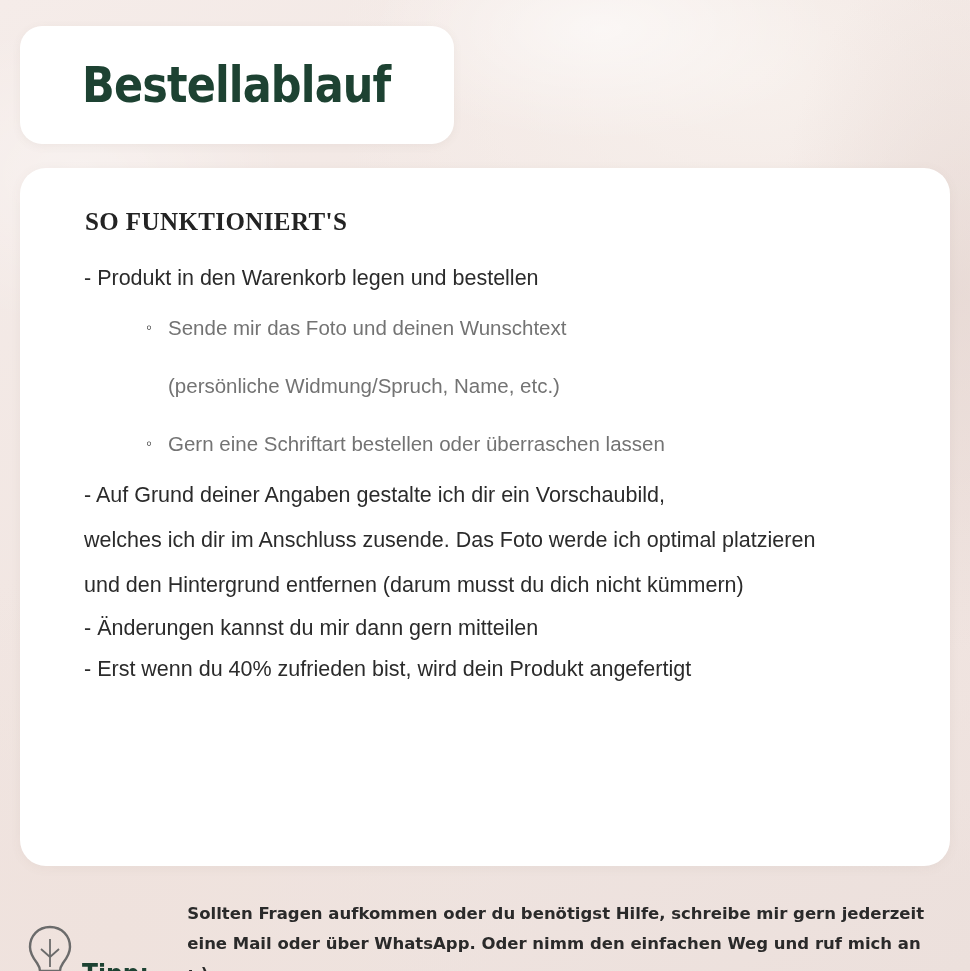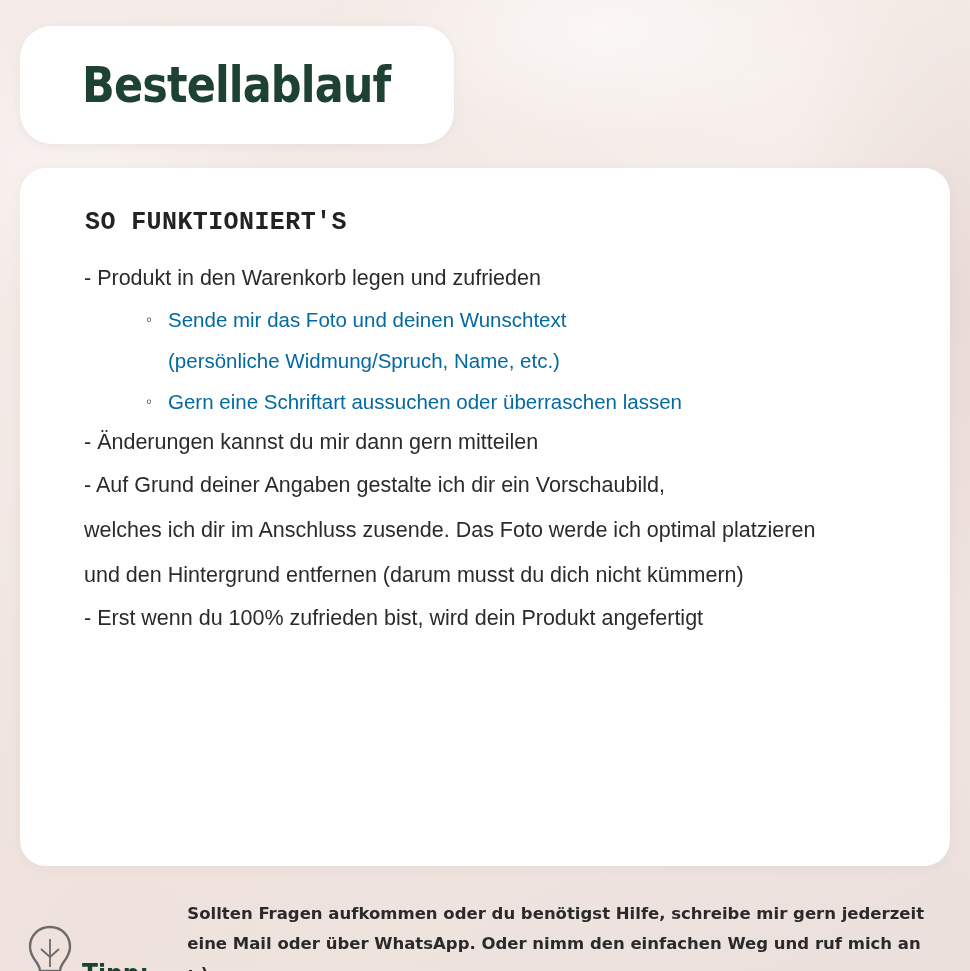--- a/index.html
+++ b/index.html
@@ -35,21 +35,21 @@
   }
 
   
   .title-card {
     position: absolute;
     left: 20px;
     top: 26px;
     width: 434px;
     height: 118px;
     background: #ffffff;
-    border-radius: 32px;
+    border-radius: 22px;
     display: flex;
     align-items: center;
     box-shadow: 0 2px 10px rgba(120,95,90,0.07);
   }
   .title-text {
     margin-left: 62px;
     font-family: "DejaVu Sans", sans-serif;
     font-weight: bold;
     font-size: 50px;
     letter-spacing: -1px;
@@ -66,21 +66,21 @@
     width: 930px;
     height: 698px;
     background: #ffffff;
     border-radius: 26px;
     box-shadow: 0 2px 12px rgba(120,95,90,0.06);
   }
   .section-heading {
     position: absolute;
     left: 65px;
     top: 40px;
-    font-family: Liberation Mono, monospace;
+    font-family: Liberation Serif, serif;
     font-weight: bold;
     font-size: 25px;
     letter-spacing: 0.4px;
     color: #232323;
   }
   .content {
     position: absolute;
     left: 62px;
     top: 90px;
     right: 30px;
@@ -107,22 +107,22 @@
   .lvl2::before {
     content: "•";
     position: absolute;
     left: 22px;
     top: -1px;
     font-size: 20px;
   }
 
   .lvl3 {
     font-size: 20.5px;
-    line-height: 41px;
-    color: #0369a1;
+    line-height: 58px;
+    color: #737373;
     padding-left: 86px;
     position: relative;
     white-space: pre-line;
   }
   .lvl3::before {
     content: "◦";
     position: absolute;
     left: 64px;
     top: 0px;
     font-size: 17px;
@@ -171,29 +171,29 @@
 
 <div class="page">
 
   <div class="title-card">
     <div class="title-text">Bestellablauf</div>
   </div>
 
   <div class="main-card">
     <div class="section-heading">SO FUNKTIONIERT'S</div>
     <div class="content">
-      <div class="lvl1">- Produkt in den Warenkorb legen und zufrieden</div>
+      <div class="lvl1">- Produkt in den Warenkorb legen und bestellen</div>
       <div class="lvl3">Sende mir das Foto und deinen Wunschtext
 (persönliche Widmung/Spruch, Name, etc.)</div>
-      <div class="lvl3">Gern eine Schriftart aussuchen oder überraschen lassen</div>
-      <div class="lvl1">- Änderungen kannst du mir dann gern mitteilen</div>
+      <div class="lvl3">Gern eine Schriftart bestellen oder überraschen lassen</div>
       <div class="lvl1 para">- Auf Grund deiner Angaben gestalte ich dir ein Vorschaubild,
   welches ich dir im Anschluss zusende. Das Foto werde ich optimal platzieren
   und den Hintergrund entfernen (darum musst du dich nicht kümmern)</div>
-      <div class="lvl1">- Erst wenn du 100% zufrieden bist, wird dein Produkt angefertigt</div>
+      <div class="lvl1">- Änderungen kannst du mir dann gern mitteilen</div>
+      <div class="lvl1">- Erst wenn du 40% zufrieden bist, wird dein Produkt angefertigt</div>
     </div>
   </div>
 
   <div class="tip">
     <div class="bulb">
       <svg viewBox="0 0 56 66" width="56" height="66" xmlns="http://www.w3.org/2000/svg">
         <path d="M28 4 C16 4 8 13 8 24 C8 31 12 36 15 40 C17 43 18 45 18 48 L38 48 C38 45 39 43 41 40 C44 36 48 31 48 24 C48 13 40 4 28 4 Z" fill="none" stroke="#6b6b6b" stroke-width="2.4"></path>
         <path d="M19 50 L37 50 M19 55 L37 55 M21 60 L35 60" fill="none" stroke="#6b6b6b" stroke-width="2.4"></path>
         <path d="M24 64 L32 64" fill="none" stroke="#6b6b6b" stroke-width="2.4"></path>
         <path d="M28 16 L28 44 M19 26 L28 34 M37 26 L28 34" fill="none" stroke="#6b6b6b" stroke-width="1.8"></path>

